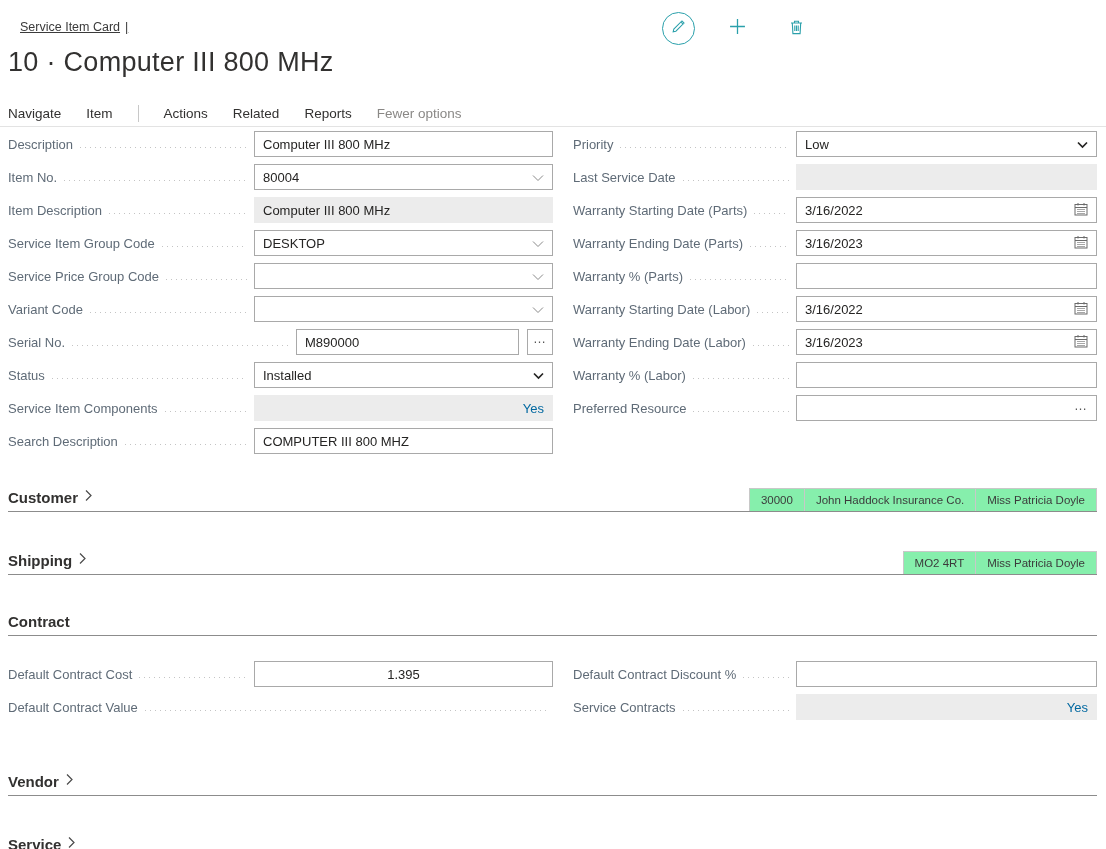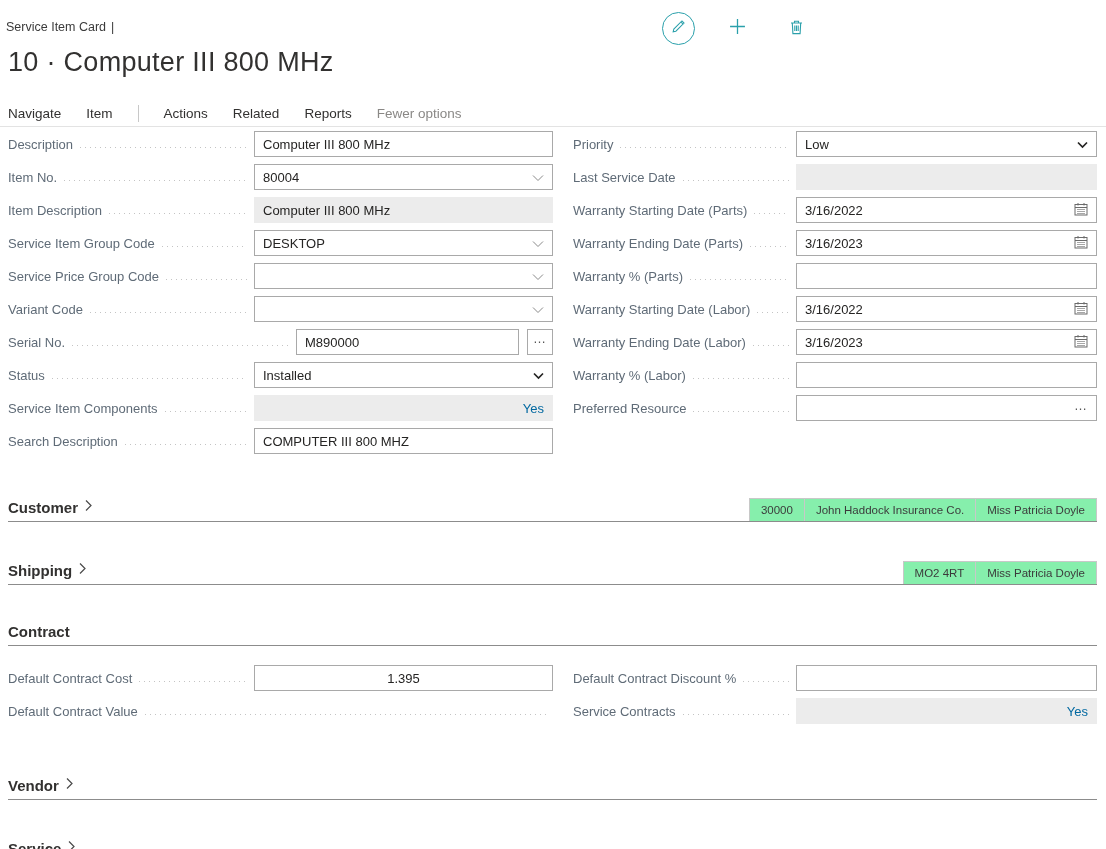--- a/index.html
+++ b/index.html
@@ -1,21 +1,21 @@
 <!DOCTYPE html>
 <html><head>
 <meta charset="utf-8">
 <style>
   * { box-sizing: border-box; margin: 0; padding: 0; }
   html,body { width:1106px; height:849px; background:#fff; overflow:hidden;
     font-family:"Liberation Sans","DejaVu Sans",sans-serif; color:#323130; }
   .page { position:relative; width:1106px; height:849px; }
 
   
-  .breadcrumb { position:absolute; top:20px; left:6px; font-size:12.5px; color:#3b3b3b; }
+  .breadcrumb { position:absolute; top:20px; left:20px; font-size:12.5px; color:#3b3b3b;text-decoration:underline; }
   .breadcrumb .sep { margin-left:5px; color:#3b3b3b; }
   .top-icons { position:absolute; top:12px; left:662px; display:flex; align-items:center; gap:26px; }
   .icon-circle { width:33px; height:33px; border:1.4px solid #2aa0ab; border-radius:50%;
     display:flex; align-items:center; justify-content:center; cursor:pointer; }
   .flat-icon { width:33px; height:33px; display:flex; align-items:center; justify-content:center; cursor:pointer; }
   .page-title { position:absolute; top:47px; left:8px; font-size:27px; font-weight:400; color:#323130; letter-spacing:.3px; }
 
   
   .actionbar { position:absolute; top:101px; left:0; width:1106px; height:26px;
     display:flex; align-items:center; padding-left:8px; gap:25px; font-size:13.5px;
@@ -48,26 +48,26 @@
   .row .ctl.short { width:223px; }
 
   
   .sections { position:absolute; top:454px; left:0; width:1106px; }
   .sect-head { margin:0 9px 0 8px; display:flex; align-items:flex-end; border-bottom:1px solid #8c8c8c; }
   .sect-title-wrap { display:flex; align-items:center; gap:6px; padding-bottom:5px; cursor:pointer; }
   .sect-title { font-size:15px; font-weight:700; color:#323130; }
   .badges { margin-left:auto; display:flex; }
   .badge { height:23px; display:flex; align-items:center; padding:0 11px; background:#86efac;
     border:1px solid #c8c8c8; border-bottom:none; margin-left:-1px; font-size:11.5px; color:#3b3b3b; cursor:pointer; }
-  .sect-customer { margin-top:44px;text-align:center; }
+  .sect-customer { margin-top:34px;text-align:center; }
   .sect-shipping { margin-top:39px; }
   .sect-contract { margin-top:38px; }
   .sect-vendor   { margin-top:45px; }
   .sect-detail   { margin-top:39px; }
-  .contract-grid { margin-top:19px; display:grid; grid-template-columns:553px 553px; }
+  .contract-grid { margin-top:25px; display:grid; grid-template-columns:553px 553px; }
   .contract-grid .col { padding-left:8px; }
   .contract-grid .col.right { padding-left:20px; }
 </style>
 </head>
 <body>
 
 <div class="page">
 
   <div class="breadcrumb">
     <span>Service Item Card</span><span class="sep">|</span>

